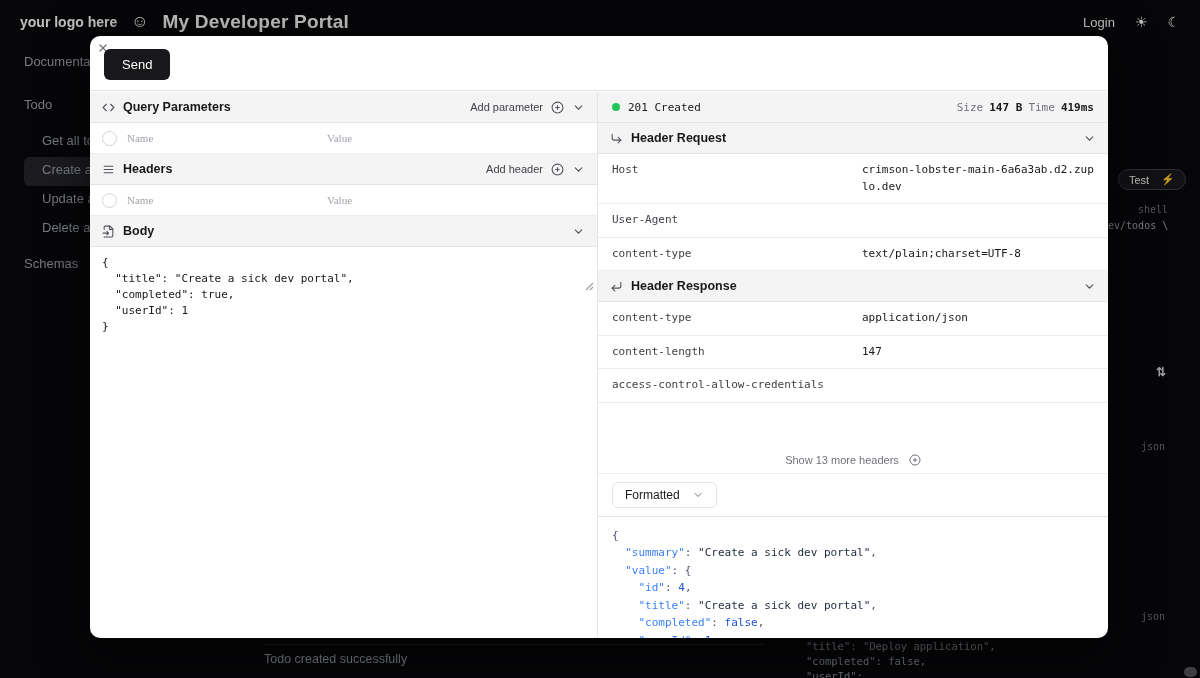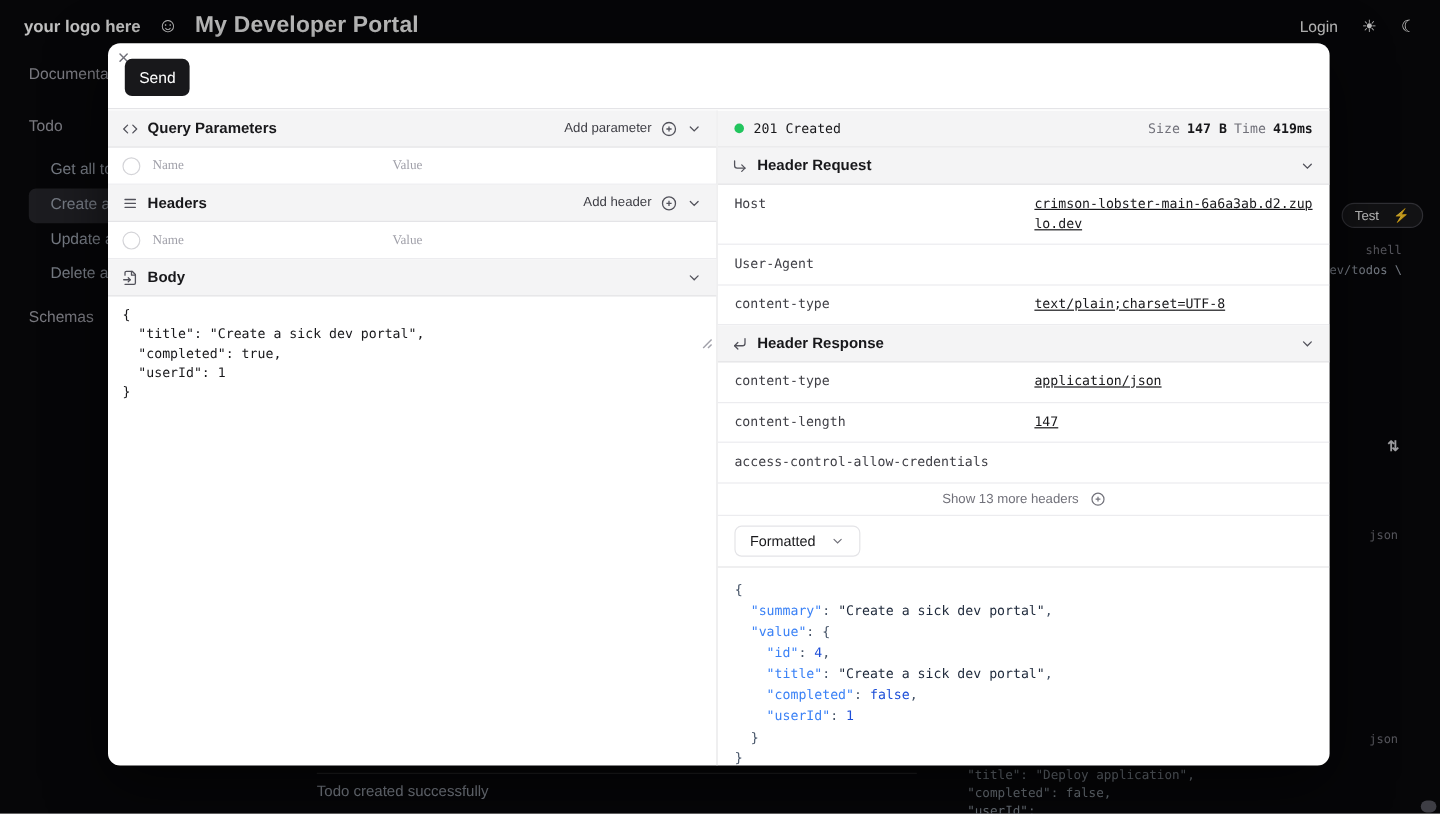--- a/index.html
+++ b/index.html
@@ -71,21 +71,21 @@
     display:flex; align-items:center; gap:14px; padding:0 10px; background:#fff;
   }
   .method { font-family:"DejaVu Sans Mono", monospace; font-size:12px; font-weight:bold; color:#18181b; cursor:pointer; }
   .path-input {
     flex:1; border:none; outline:none; font-family:"DejaVu Sans Mono", monospace;
     font-size:12px; color:#18181b; background:transparent;
   }
   .copy-icon { color:#a1a1aa; cursor:pointer; display:flex; }
   .copy-icon svg { width:14px; height:14px; }
   .send-btn {
-    height:31px; padding:0 12px; background:#18181b; color:#fff; border:none;
+    height:31px; padding:0 18px; background:#18181b; color:#fff; border:none;
     border-radius:6px; font-size:13px; font-weight:500; cursor:pointer;
     font-family:"Liberation Sans", sans-serif;
   }
 
   .content { position:absolute; top:56px; bottom:0; left:0; right:0; display:flex; }
   .left-pane { width:508px; border-right:1px solid #e4e4e7; display:flex; flex-direction:column; }
   .right-pane { flex:1; display:flex; flex-direction:column; overflow:hidden; }
 
   .sect {
     height:31px; flex:none; background:#f4f4f5; border-bottom:1px solid #e4e4e7;
@@ -132,25 +132,25 @@
   .status-text { color:#18181b; }
   .meta { margin-left:auto; display:flex; gap:6px; }
   .meta .mlabel { color:#71717a; }
   .meta .mvalue { color:#18181b; font-weight:bold; }
 
   .kv-row {
     display:flex; padding:8px 14px; border-bottom:1px solid #ececef;
     font-family:"DejaVu Sans Mono", monospace; font-size:11px; line-height:1.5;
   }
   .kv-key { width:250px; flex:none; color:#3f3f46; }
-  .kv-value { flex:1; color:#18181b; word-break:break-all;text-decoration:underline; }
+  .kv-value { flex:1; color:#18181b; word-break:break-all; }
 
   .show-more {
     height:27px; flex:none; display:flex; align-items:center; justify-content:center; gap:10px;
-    font-size:11px; color:#71717a; border-bottom:1px solid #ececef; cursor:pointer;
+    font-size:11px; color:#71717a; border-bottom:1px solid #ececef; cursor:pointer;margin-top:44px;
   }
   .show-more svg { width:12px; height:12px; }
 
   .format-row { padding:8px 14px; border-bottom:1px solid #e4e4e7; }
   .format-select {
     display:inline-flex; align-items:center; gap:12px; border:1px solid #e4e4e7;
     border-radius:6px; padding:5px 12px; font-size:12px; color:#18181b; cursor:pointer;
     background:#fff;
   }
   .format-select svg { width:12px; height:12px; color:#71717a; }

